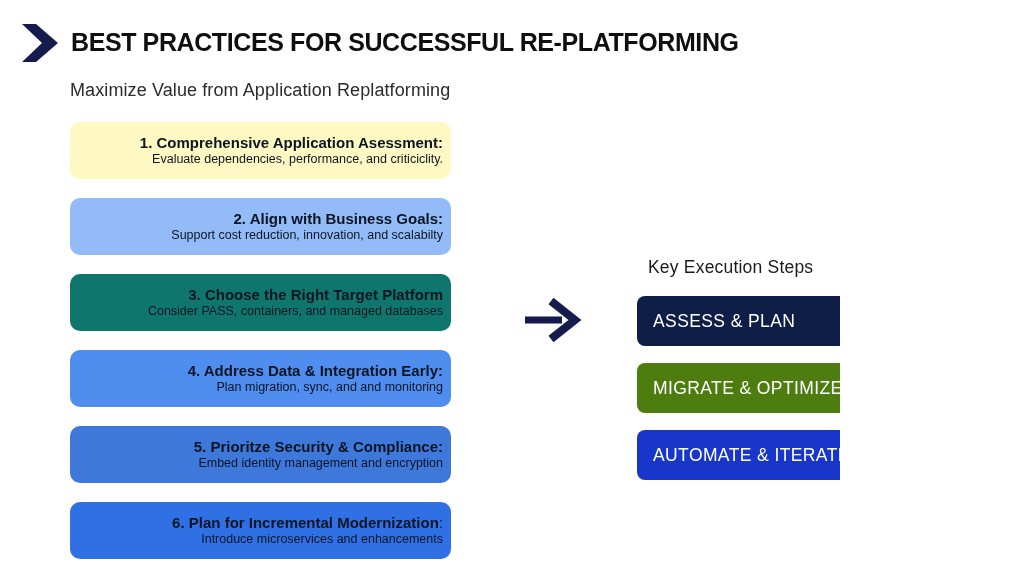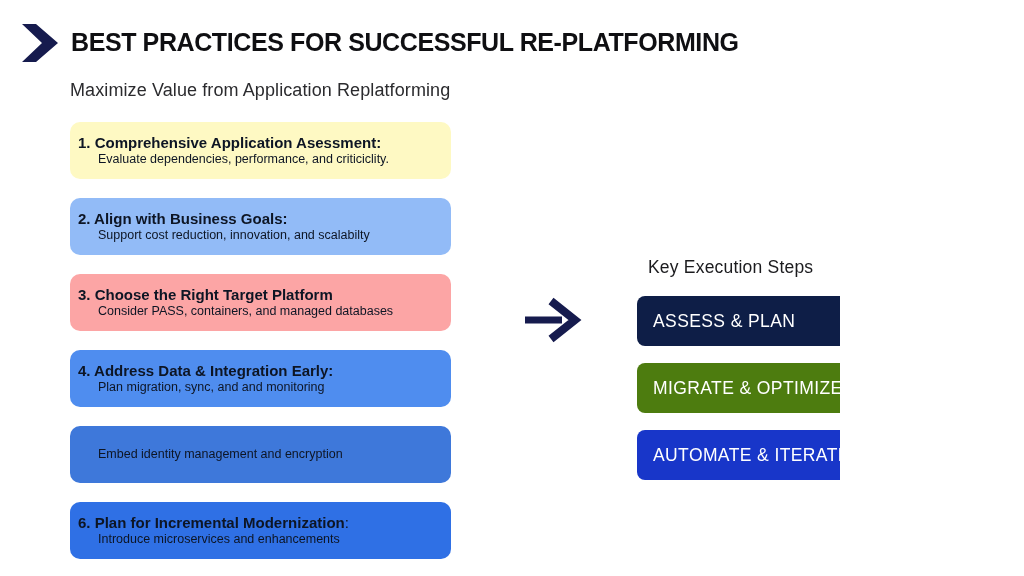--- a/index.html
+++ b/index.html
@@ -4,20 +4,21 @@
 <style>
   * { margin: 0; padding: 0; box-sizing: border-box; }
   html, body { background: #ffffff; }
   .canvas {
     position: relative;
     width: 840px;
     height: 576px;
     background: #ffffff;
     font-family: "Liberation Sans", sans-serif;
     overflow: hidden;
+    text-align: right;
   }
 
   
   .header-row {
     position: absolute;
     left: 22px;
     top: 22px;
     display: flex;
     align-items: center;
     gap: 13px;
@@ -125,31 +126,32 @@
     <div class="practice" style="background-color: #fef9c3;">
       <div class="p-title">1. Comprehensive Application Asessment:</div>
       <div class="p-desc">Evaluate dependencies, performance, and criticiclity.</div>
     </div>
 
     <div class="practice" style="background-color: rgb(146, 187, 247);">
       <div class="p-title">2. Align with Business Goals:</div>
       <div class="p-desc">Support cost reduction, innovation, and scalabilty</div>
     </div>
 
-    <div class="practice" style="background-color: #fca5a5;">
+    <div class="practice" style="background-color: #0f766e;">
       <div class="p-title">3. Choose the Right Target Platform</div>
       <div class="p-desc">Consider PASS, containers, and managed databases</div>
     </div>
 
     <div class="practice" style="background-color: rgb(79, 141, 239);">
       <div class="p-title">4. Address Data &amp; Integration Early:</div>
       <div class="p-desc">Plan migration, sync, and and monitoring</div>
     </div>
 
     <div class="practice" style="background-color: rgb(62, 120, 218);">
+      <div class="p-title">5. Prioritze Security &amp; Compliance:</div>
       <div class="p-desc">Embed identity management and encryption</div>
     </div>
 
     <div class="practice" style="background-color: rgb(47, 112, 229);">
       <div class="p-title"><span>6. Plan for Incremental Modernization</span><span class="suffix">:</span></div>
       <div class="p-desc">Introduce microservices and enhancements</div>
     </div>
 
   </div>
 

